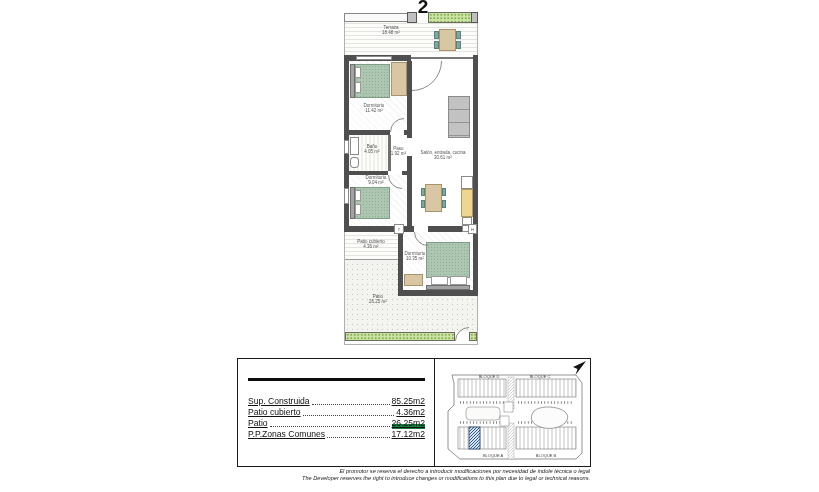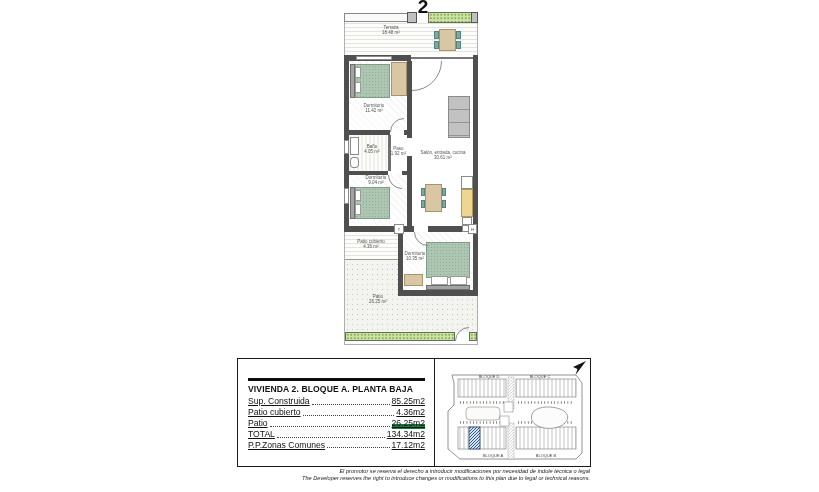--- a/index.html
+++ b/index.html
@@ -174,42 +174,36 @@
     <div class="lbl" style="left:16px;top:286px;width:36px;">
       <span>Patio</span>
       <span>26.25 m²</span>
     </div>
   </div>
 
   <div class="panel">
     <div class="a" style="left:196px;top:0;width:1px;height:100%;background:#1a1a1a;"></div>
 
     <div class="rule" style="left:10px;top:19px;width:177px;height:3px;"></div>
-    <div class="title" style="left:10px;top:25px;width:182px;">VIVIENDA 2. BLOQUE A. PLANTA BAJA</div>
 
     <div class="rows">
       <div class="trow">
         <span class="tl">Sup. Construida</span>
         <span class="dots"></span>
         <span class="tv">85.25m2</span>
       </div>
       <div class="trow">
         <span class="tl">Patio cubierto</span>
         <span class="dots"></span>
         <span class="tv">4.36m2</span>
       </div>
       <div class="trow">
         <span class="tl">Patio</span>
         <span class="dots"></span>
         <span class="tv u">26.25m2</span>
-      </div>
-      <div class="trow">
-        <span class="tl">TOTAL</span>
-        <span class="dots"></span>
-        <span class="tv">134.34m2</span>
       </div>
       <div class="trow">
         <span class="tl">P.P.Zonas Comunes</span>
         <span class="dots"></span>
         <span class="tv">17.12m2</span>
       </div>
     </div>
 
     <svg class="a" style="left:204px;top:10px;" width="146" height="94" viewBox="0 0 146 94">
       <defs>

